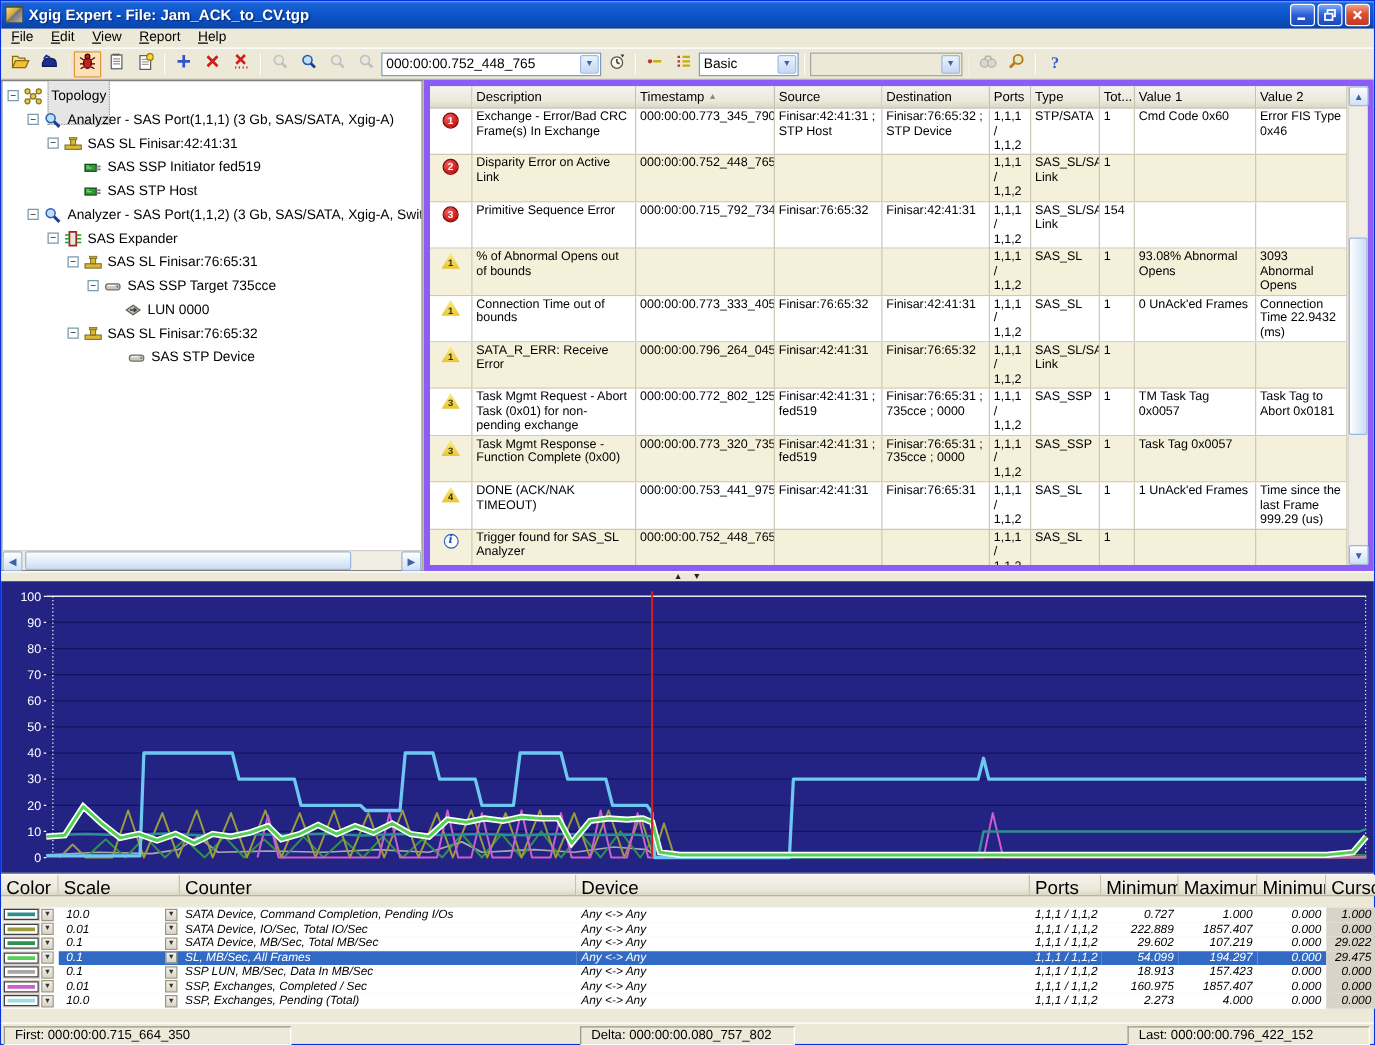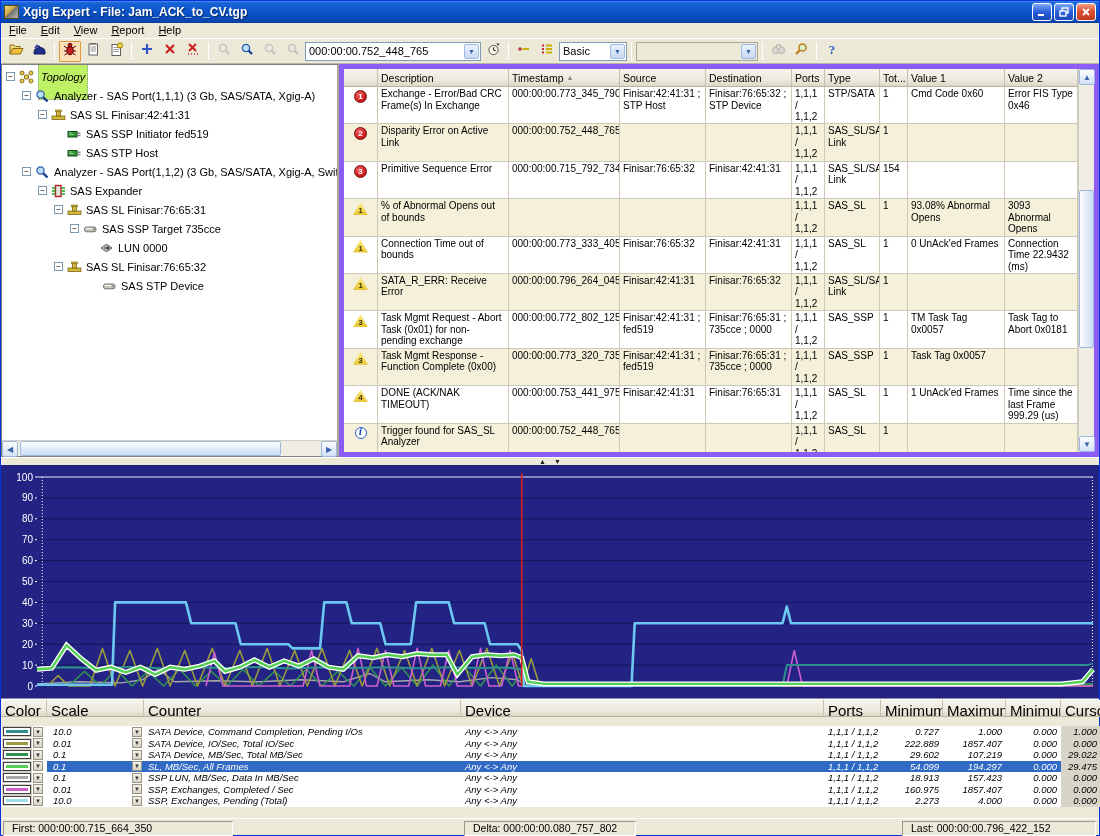--- a/index.html
+++ b/index.html
@@ -33,21 +33,21 @@
   .combo.disabled { background:#ECE9D8; border-color:#ACA899; }
 
   
   .main { flex:0 0 393px; height:393px; display:flex; background:#ECE9D8; }
   .tree-panel { width:338px; flex:0 0 338px; background:#fff; border:1px solid #808080; border-right:2px solid #ACA899; display:flex; flex-direction:column; }
   .tree-rows { flex:1; overflow:hidden; padding-top:2px; }
   .tree-row { display:flex; align-items:center; height:19px; font-size:11px; white-space:nowrap; }
   .expander { width:9px; height:9px; flex:0 0 9px; border:1px solid #7A99AF; background:#fff; color:#000; font-size:8px; line-height:7px; text-align:center; margin-right:4px; }
   .tree-icon { width:15px; height:14px; flex:0 0 15px; margin-right:4px; }
   .tree-icon svg { display:block; }
-  .tree-label.root { background:#bef264; border:1px dotted #999; padding:16px 2px;font-style:italic; }
+  .tree-label.root { background:#e5e5e5; border:1px dotted #999; padding:16px 2px; }
   .hscroll { height:16px; flex:0 0 16px; display:flex; background:#F0EEE2; border-top:1px solid #D4D0C8; }
   .sbtn { width:16px; height:16px; background:linear-gradient(180deg,#FDFEFF,#D3E0F5); border:1px solid #9DB8DD; border-radius:2px; color:#3A62A8; font-size:8px; display:flex; align-items:center; justify-content:center; }
   .htrack { flex:1; position:relative; }
   .hthumb { position:absolute; top:0; height:15px; background:linear-gradient(180deg,#FDFEFF,#CBDCF5); border:1px solid #9DB8DD; border-radius:2px; }
 
   .events-panel { flex:1; display:flex; border:5px solid #8b5cf6; background:#fff; }
   .events-table { flex:1; display:flex; flex-direction:column; overflow:hidden; }
   .ev-header { display:grid; grid-template-columns:34px 131px 111px 86px 86px 33px 55px 28px 97px 1fr; height:18px; flex:0 0 18px; }
   .ev-hcell { background:linear-gradient(180deg,#F6F4EC,#EBE8DC 70%,#DCD8C6); border-right:1px solid #C6C2AE; border-bottom:1px solid #B8B4A0; font-size:10.5px; padding:2px 3px; white-space:nowrap; overflow:hidden; display:flex; align-items:center; gap:3px; }
   .sort-arrow { font-size:7px; color:#8a8878; }
@@ -217,21 +217,21 @@
             <circle cx="3" cy="7" r="1.7" fill="#C43030"></circle>
             <path d="M5.5 7 H12" stroke="#C8B000" stroke-width="2"></path>
           </svg></span>
       </div>
       <div class="tb-btn">
         <span class="tb-icon"><svg width="14" height="14">
             <path d="M2 3.5 h2 M2 7 h2 M2 10.5 h2" stroke="#C43030" stroke-width="1.8"></path>
             <path d="M6 3.5 h6 M6 7 h6 M6 10.5 h6" stroke="#C8B000" stroke-width="1.8"></path>
           </svg></span>
       </div>
-      <div class="combo" style="width: 68px;">
+      <div class="combo" style="width: 80px;">
         <span class="cval">Basic</span>
         <span class="carr">▼</span>
       </div>
       <div class="tb-sep"></div>
       <div class="combo disabled" style="width: 122px;">
         <span class="cval"></span>
         <span class="carr">▼</span>
       </div>
       <div class="tb-sep"></div>
       <div class="tb-btn disabled">

